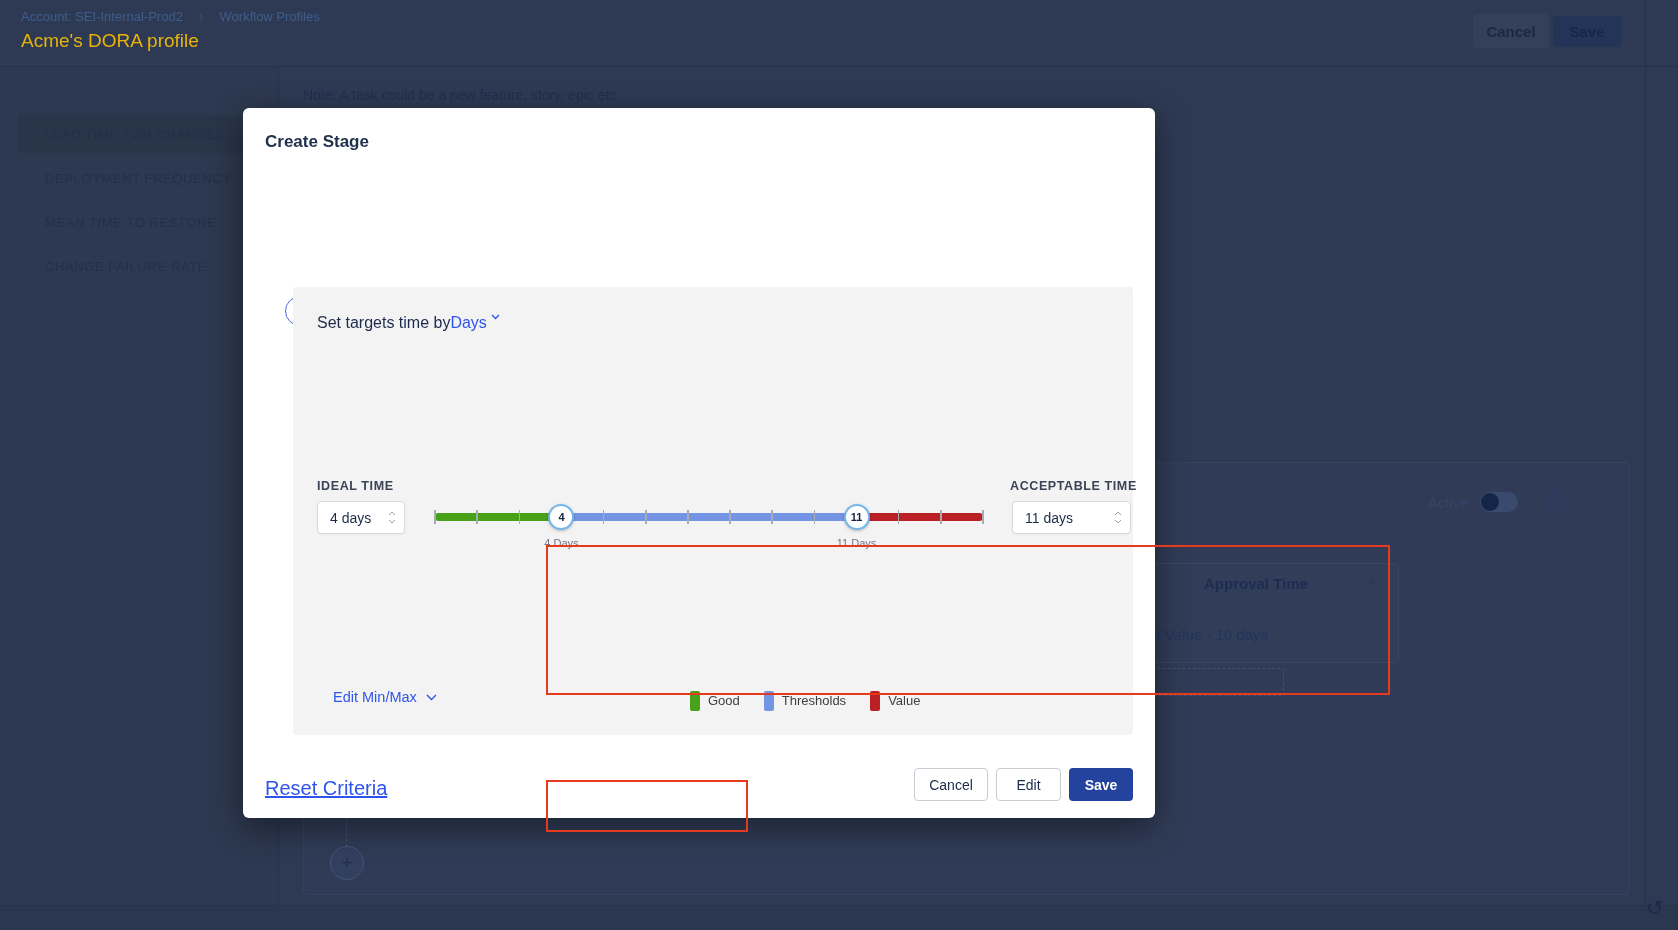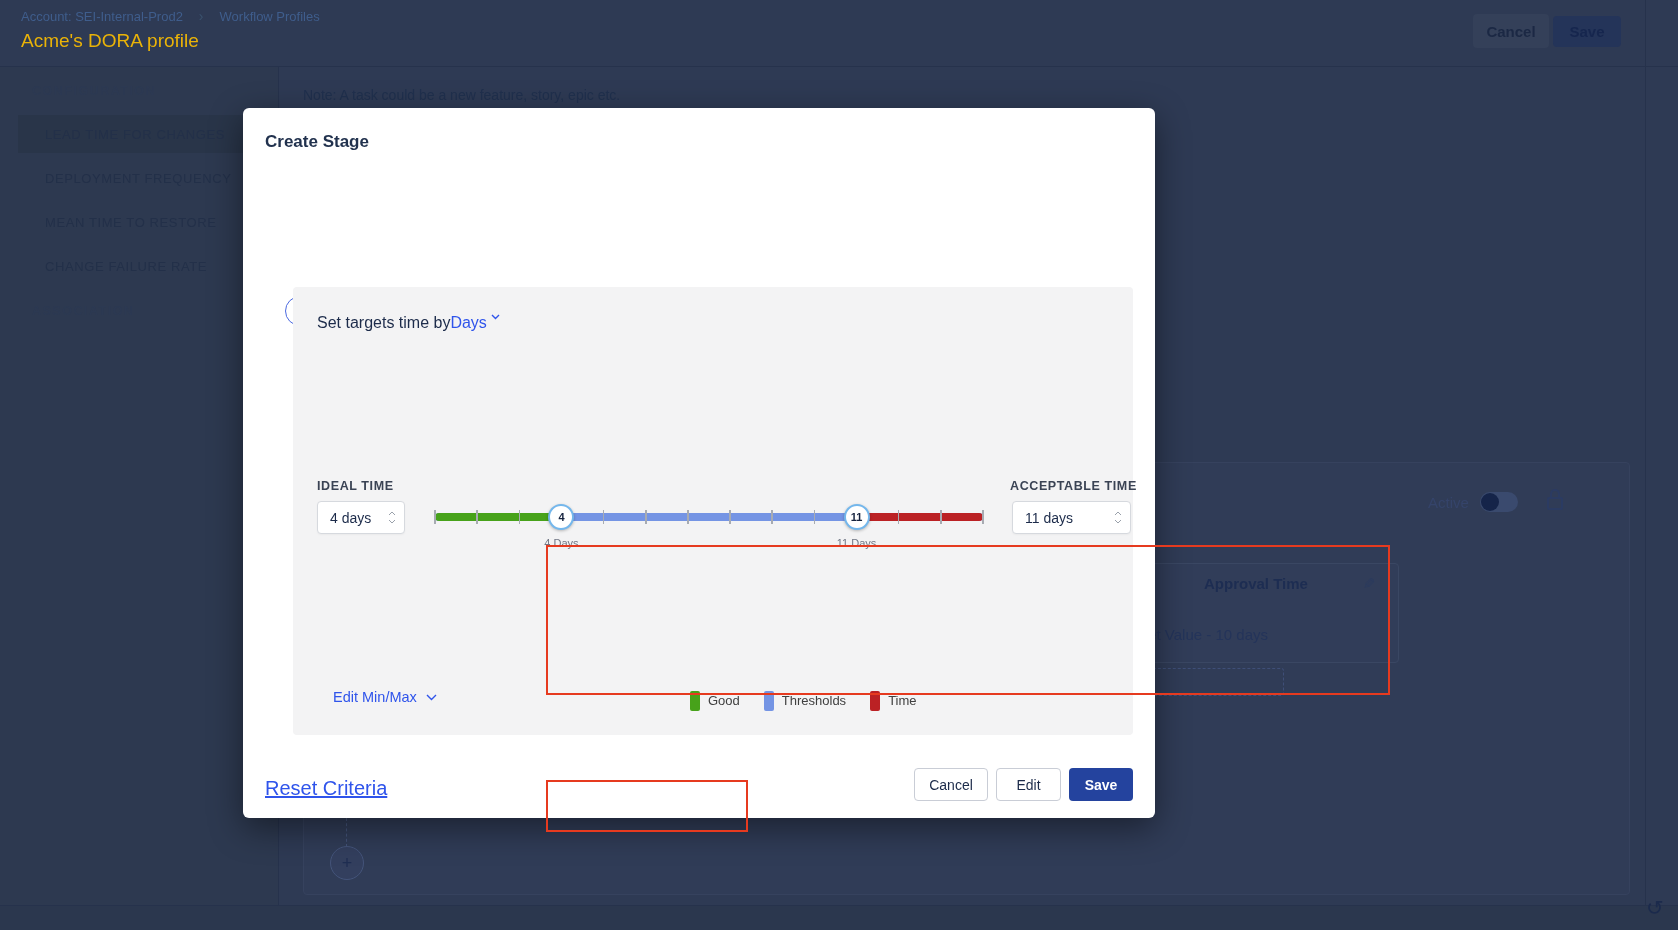--- a/index.html
+++ b/index.html
@@ -249,21 +249,21 @@
         <div class="legend-item">
           <div class="legend-swatch" style="background: rgb(71, 162, 26);"></div>
           <div class="legend-label">Good</div>
         </div>
         <div class="legend-item">
           <div class="legend-swatch" style="background: rgb(116, 148, 228);"></div>
           <div class="legend-label">Thresholds</div>
         </div>
         <div class="legend-item">
           <div class="legend-swatch" style="background: rgb(187, 33, 36);"></div>
-          <div class="legend-label">Time</div>
+          <div class="legend-label">Value</div>
         </div>
       </div>
 
     <div class="abs reset-link">Reset Criteria</div>
     <div class="btn outline btn-cancel">Cancel</div>
     <div class="btn outline btn-back">Edit</div>
     <div class="btn btn-save">Save</div>
 
     <div class="anno anno-1"></div>
     <div class="anno anno-2"></div>

